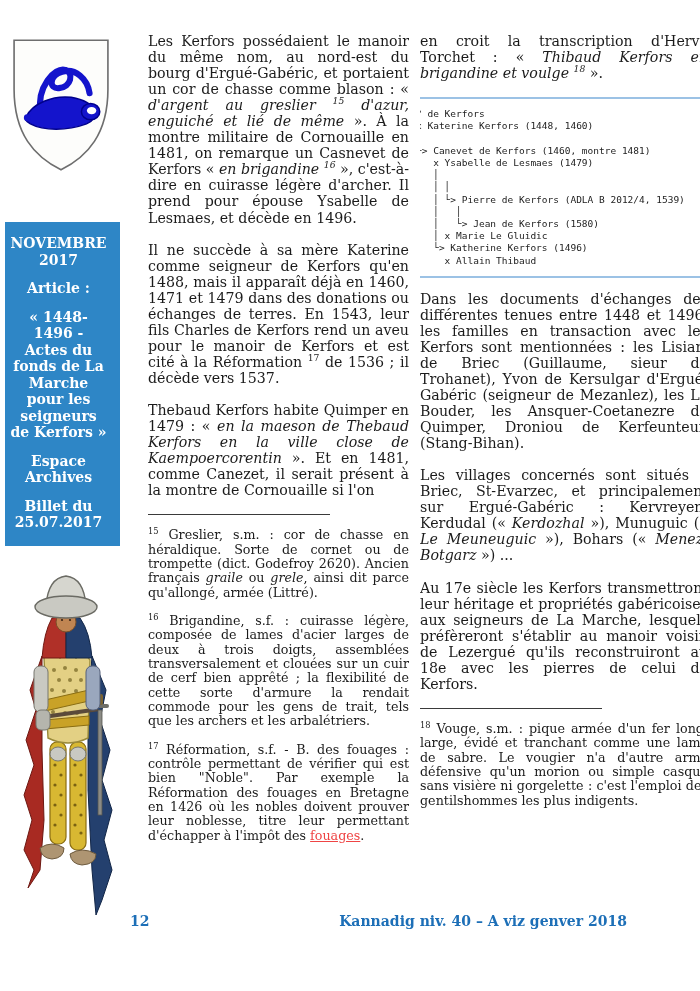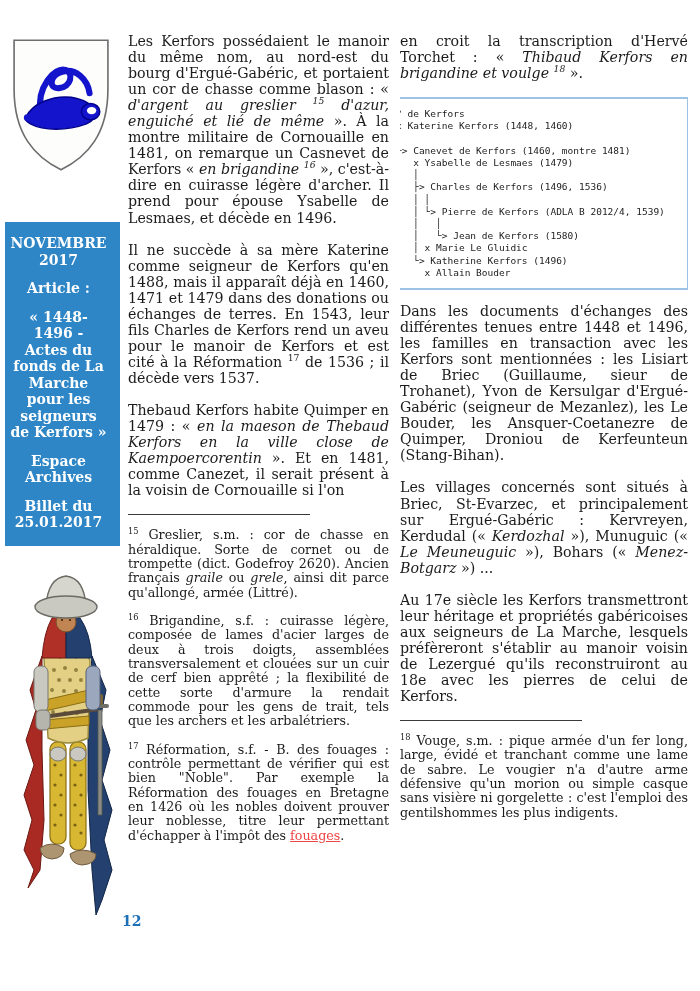--- a/index.html
+++ b/index.html
@@ -1,21 +1,21 @@
 <!DOCTYPE html>
 <html lang="fr"><head>
 <meta charset="utf-8">
 <style>
   html,body{margin:0;padding:0;}
   body{
     width:700px;height:991px;position:relative;background:#ffffff;
     font-family:"DejaVu Serif", serif;color:#1b1b1b;overflow:hidden;
   }
   
-  .col{position:absolute;text-align:justify;}
+  .col{position:absolute;text-align:justify;margin-left:20px;}
   .col1{left:128px;top:33px;width:261px;height:880px;overflow:hidden;}
   .col2{left:400px;top:33px;width:288px;height:880px;overflow:hidden;}
   p.body{font-size:14.2px;line-height:1.13;margin:0 0 16px 0;}
   .i{font-style:italic;}
   sup{font-size:0.65em;line-height:0;}
   a.link{color:#ef4444;text-decoration:underline;cursor:pointer;}
   .fn{font-size:12.7px;line-height:1.13;margin:0 0 14px 0;}
   .fnsep{border:none;border-top:1.5px solid #3a3a3a;width:182px;margin:4px 0 13px 0;}
   
   .tree-box{
@@ -30,21 +30,21 @@
   .sidebar-box{
     position:absolute;left:5px;top:222px;width:115px;box-sizing:border-box;
     background:#2E86C6;color:#ffffff;font-weight:bold;text-align:center;
     font-size:14px;line-height:1.18;padding:13px 13px 15px 5px;
   }
   .sidebar-box div{margin-bottom:12px;}
   .sidebar-box div:last-child{margin-bottom:0;}
   .knight{position:absolute;left:8px;top:570px;}
   
   .footer{
-    position:absolute;left:122px;top:913px;width:497px;
+    position:absolute;left:130px;top:913px;width:497px;
     display:flex;justify-content:space-between;align-items:baseline;
     color:#1D6FB7;font-weight:bold;font-size:14px;
   }
 </style>
 </head>
 <body>
 
 <div class="shield">
   <svg width="102" height="138" viewBox="0 0 100 135">
     <path d="M4,4 H96 V52 C96,96 76,118 50,131 C24,118 4,96 4,52 Z" fill="#FDFDFB" stroke="#6e6e6e" stroke-width="1.6"></path>
@@ -56,21 +56,21 @@
       <circle cx="17" cy="80" r="3.4" fill="#1414CC"></circle>
     </g>
   </svg>
 </div>
 
 <div class="sidebar-box">
     <div>NOVEMBRE 2017</div>
     <div>Article :</div>
     <div>« 1448-1496 - Actes du fonds de La Marche pour les seigneurs de Kerfors »</div>
     <div>Espace Archives</div>
-    <div>Billet du 25.01.2017</div>
+    <div>Billet du 25.07.2017</div>
   </div>
 
 <div class="knight">
   <svg width="118" height="372" viewBox="0 0 118 372">
 
     <path d="M34,86 L22,120 L28,140 L18,170 L26,195 L16,225 L24,250 L16,280 L26,300 L20,318 L32,300 L36,250 L34,180 Z" fill="#A82A22" stroke="#6d1812" stroke-width="1"></path>
     <path d="M84,86 L98,120 L92,150 L102,180 L94,210 L104,240 L96,270 L104,300 L94,330 L88,345 L84,300 L80,220 L80,140 Z" fill="#24406E" stroke="#122647" stroke-width="1"></path>
 
     <rect x="42" y="172" width="16" height="102" rx="7" fill="#D8B832" stroke="#8a6d12" stroke-width="1.2"></rect>
     <rect x="62" y="172" width="16" height="108" rx="7" fill="#D8B832" stroke="#8a6d12" stroke-width="1.2"></rect>
@@ -139,47 +139,47 @@
       <circle cx="62" cy="50" r="1.1" fill="#3a2414"></circle>
 
     <path d="M38,36 Q40,8 58,6 Q76,8 78,36 Z" fill="#D6D6CF" stroke="#6b6b64" stroke-width="1.4"></path>
     <ellipse cx="58" cy="37" rx="31" ry="11" fill="#C9C9C2" stroke="#6b6b64" stroke-width="1.4"></ellipse>
   </svg>
 </div>
 
 <div class="col col1">
   <p class="body"><span>Les Kerfors possédaient le manoir du même nom, au nord-est du bourg d'Ergué-Gabéric, et portaient un cor de chasse comme blason : « </span><span class="i">d'argent au greslier </span><sup class="i">15</sup><span class="i"> d'azur, enguiché et lié de même</span><span> ». À la montre militaire de Cornouaille en 1481, on remarque un Casnevet de Kerfors « </span><span class="i">en brigandine </span><sup class="i">16</sup><span> », c'est-à-dire en cuirasse légère d'archer. Il prend pour épouse Ysabelle de Lesmaes, et décède en 1496.</span></p>
   <p class="body"><span>Il ne succède à sa mère Katerine comme seigneur de Kerfors qu'en 1488, mais il apparaît déjà en 1460, 1471 et 1479 dans des donations ou échanges de terres. En 1543, leur fils Charles de Kerfors rend un aveu pour le manoir de Kerfors et est cité à la Réformation </span><sup>17</sup><span> de 1536 ; il décède vers 1537.</span></p>
-  <p class="body"><span>Thebaud Kerfors habite Quimper en 1479 : « </span><span class="i">en la maeson de Thebaud Kerfors en la ville close de Kaempoercorentin</span><span> ». Et en 1481, comme Canezet, il serait présent à la voisin de Cornouaille si l'on</span></p>
+  <p class="body"><span>Thebaud Kerfors habite Quimper en 1479 : « </span><span class="i">en la maeson de Thebaud Kerfors en la ville close de Kaempoercorentin</span><span> ». Et en 1481, comme Canezet, il serait présent à la montre de Cornouaille si l'on</span></p>
   <hr class="fnsep">
   <p class="fn"><sup>15</sup><span> Greslier, s.m. : cor de chasse en héraldique. Sorte de cornet ou de trompette (dict. Godefroy 2620). Ancien français </span><span class="i">graile</span><span> ou </span><span class="i">grele</span><span>, ainsi dit parce qu'allongé, armée (Littré).</span></p>
   <p class="fn"><sup>16</sup><span> Brigandine, s.f. : cuirasse légère, composée de lames d'acier larges de deux à trois doigts, assemblées transversalement et clouées sur un cuir de cerf bien apprêté ; la flexibilité de cette sorte d'armure la rendait commode pour les gens de trait, tels que les archers et les arbalétriers.</span></p>
   <p class="fn"><sup>17</sup><span> Réformation, s.f. - B. des fouages : contrôle permettant de vérifier qui est bien "Noble". Par exemple la Réformation des fouages en Bretagne en 1426 où les nobles doivent prouver leur noblesse, titre leur permettant d'échapper à l'impôt des </span><a class="link" href="#">fouages</a><span>.</span></p>
 </div>
 
 <div class="col col2">
   <p class="body"><span>en croit la transcription d'Hervé Torchet : « </span><span class="i">Thibaud Kerfors en brigandine et voulge </span><sup class="i">18</sup><span> ».</span></p>
   <div class="tree-box">
       <div>? de Kerfors</div>
       <div>x Katerine Kerfors (1448, 1460)</div>
       <div>│</div>
       <div>└&gt; Canevet de Kerfors (1460, montre 1481)</div>
       <div>   x Ysabelle de Lesmaes (1479)</div>
       <div>   │</div>
-      <div>   ├&gt; Charles de Kerfors (1496, 1536)</div>
       <div>   │ │</div>
       <div>   │ └&gt; Pierre de Kerfors (ADLA B 2012/4, 1539)</div>
       <div>   │   │</div>
       <div>   │   └&gt; Jean de Kerfors (1580)</div>
       <div>   │ x Marie Le Gluidic</div>
       <div>   └&gt; Katherine Kerfors (1496)</div>
-      <div>     x Allain Bouder</div>
+      <div>     x Allain Thibaud</div>
     </div>
   <p class="body"><span>Dans les documents d'échanges des différentes tenues entre 1448 et 1496, les familles en transaction avec les Kerfors sont mentionnées : les Lisiart de Briec (Guillaume, sieur de Trohanet), Yvon de Kersulgar d'Ergué-Gabéric (seigneur de Mezanlez), les Le Bouder, les Ansquer-Coetanezre de Quimper, Droniou de Kerfeunteun (Stang-Bihan).</span></p>
   <p class="body"><span>Les villages concernés sont situés à Briec, St-Evarzec, et principalement sur Ergué-Gabéric : Kervreyen, Kerdudal (« </span><span class="i">Kerdozhal</span><span> »), Munuguic (« </span><span class="i">Le Meuneuguic</span><span> »), Bohars (« </span><span class="i">Menez-Botgarz</span><span> ») ...</span></p>
   <p class="body"><span>Au 17e siècle les Kerfors transmettront leur héritage et propriétés gabéricoises aux seigneurs de La Marche, lesquels préfèreront s'établir au manoir voisin de Lezergué qu'ils reconstruiront au 18e avec les pierres de celui de Kerfors.</span></p>
   <hr class="fnsep">
   <p class="fn"><sup>18</sup><span> Vouge, s.m. : pique armée d'un fer long, large, évidé et tranchant comme une lame de sabre. Le vougier n'a d'autre arme défensive qu'un morion ou simple casque sans visière ni gorgelette : c'est l'emploi des gentilshommes les plus indigents.</span></p>
 </div>
 
 <div class="footer">
   <span>12</span>
+  <span>Kannadig niv. 40 – A viz genver 2018</span>
 </div>
 
 </body></html>

